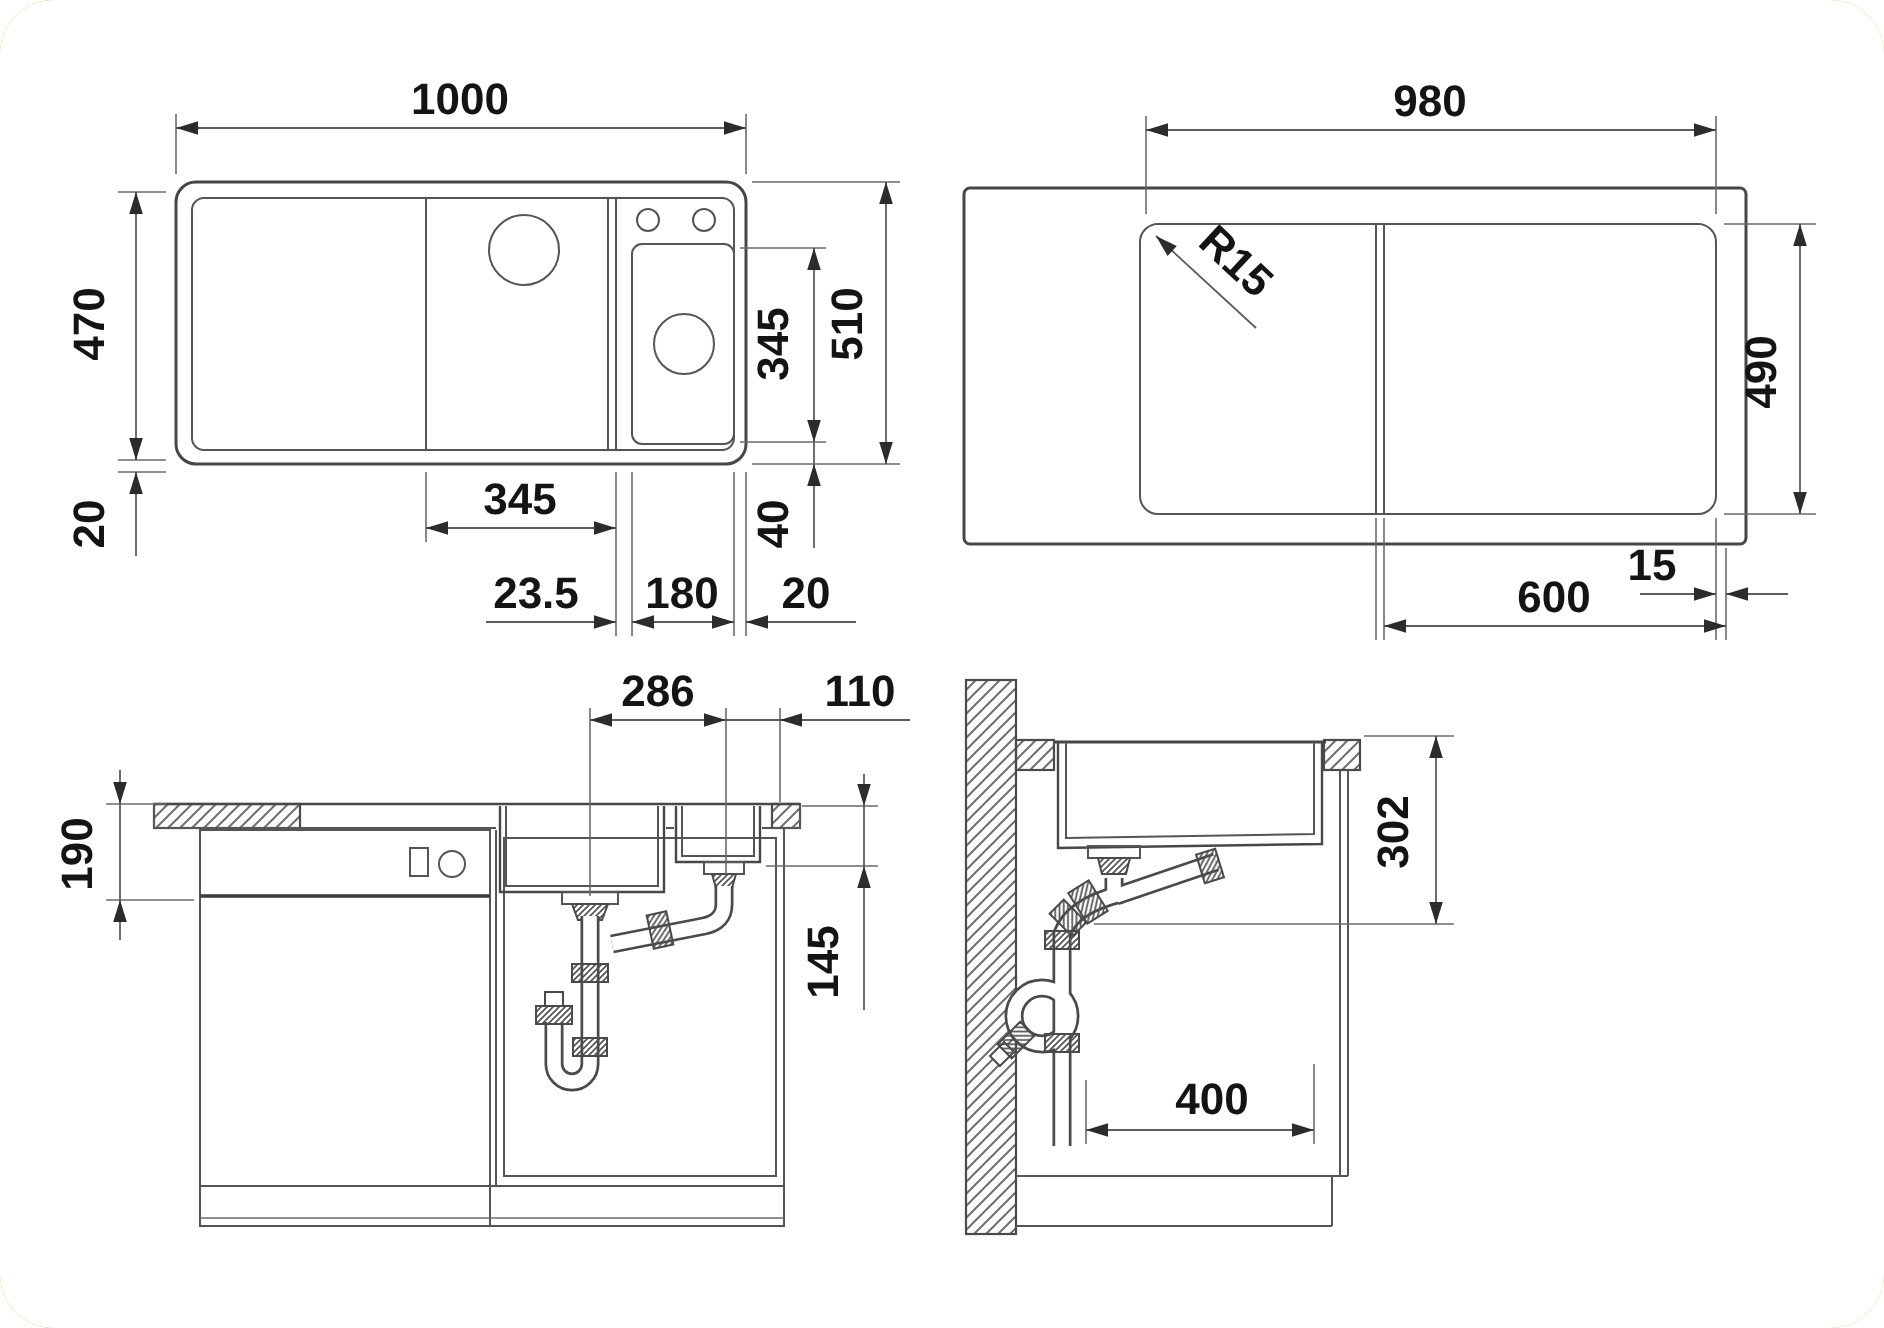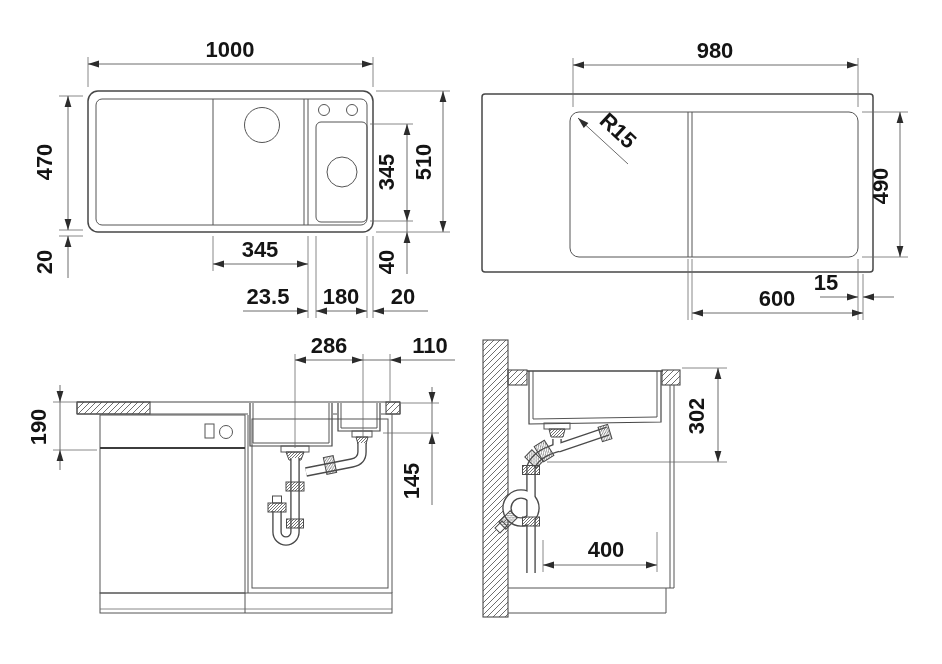--- a/index.html
+++ b/index.html
@@ -1,16 +1,16 @@
 <!DOCTYPE html>
 <html><head>
 <meta charset="utf-8">
 <style>
   html,body { margin:0; padding:0; background:#ffffff; }
-  .stage { position:relative; width:942px; height:664px; background:#84cc16; overflow:hidden; }
+  .stage { position:relative; width:942px; height:664px; background:#84cc16; overflow:hidden;border-radius:27px; }
   svg { display:block; }
   .outline   { fill:none; stroke:#474747; stroke-width:1.5; }
   .outline2  { fill:none; stroke:#474747; stroke-width:1.2; }
   .thin      { fill:none; stroke:#555555; stroke-width:1; }
   .thick     { fill:none; stroke:#3c3c3c; stroke-width:1.8; }
   .dimline   { fill:none; stroke:#5c5c5c; stroke-width:0.9; }
   .witness   { fill:none; stroke:#6b6b6b; stroke-width:0.8; }
   .dim-text  { font-family:"Liberation Sans", sans-serif; font-weight:bold; font-size:22px;
                fill:#141414; text-anchor:middle; }
   .pipe-dark { fill:none; stroke:#4a4a4a; stroke-width:9.5; stroke-linejoin:round; stroke-linecap:butt; }

